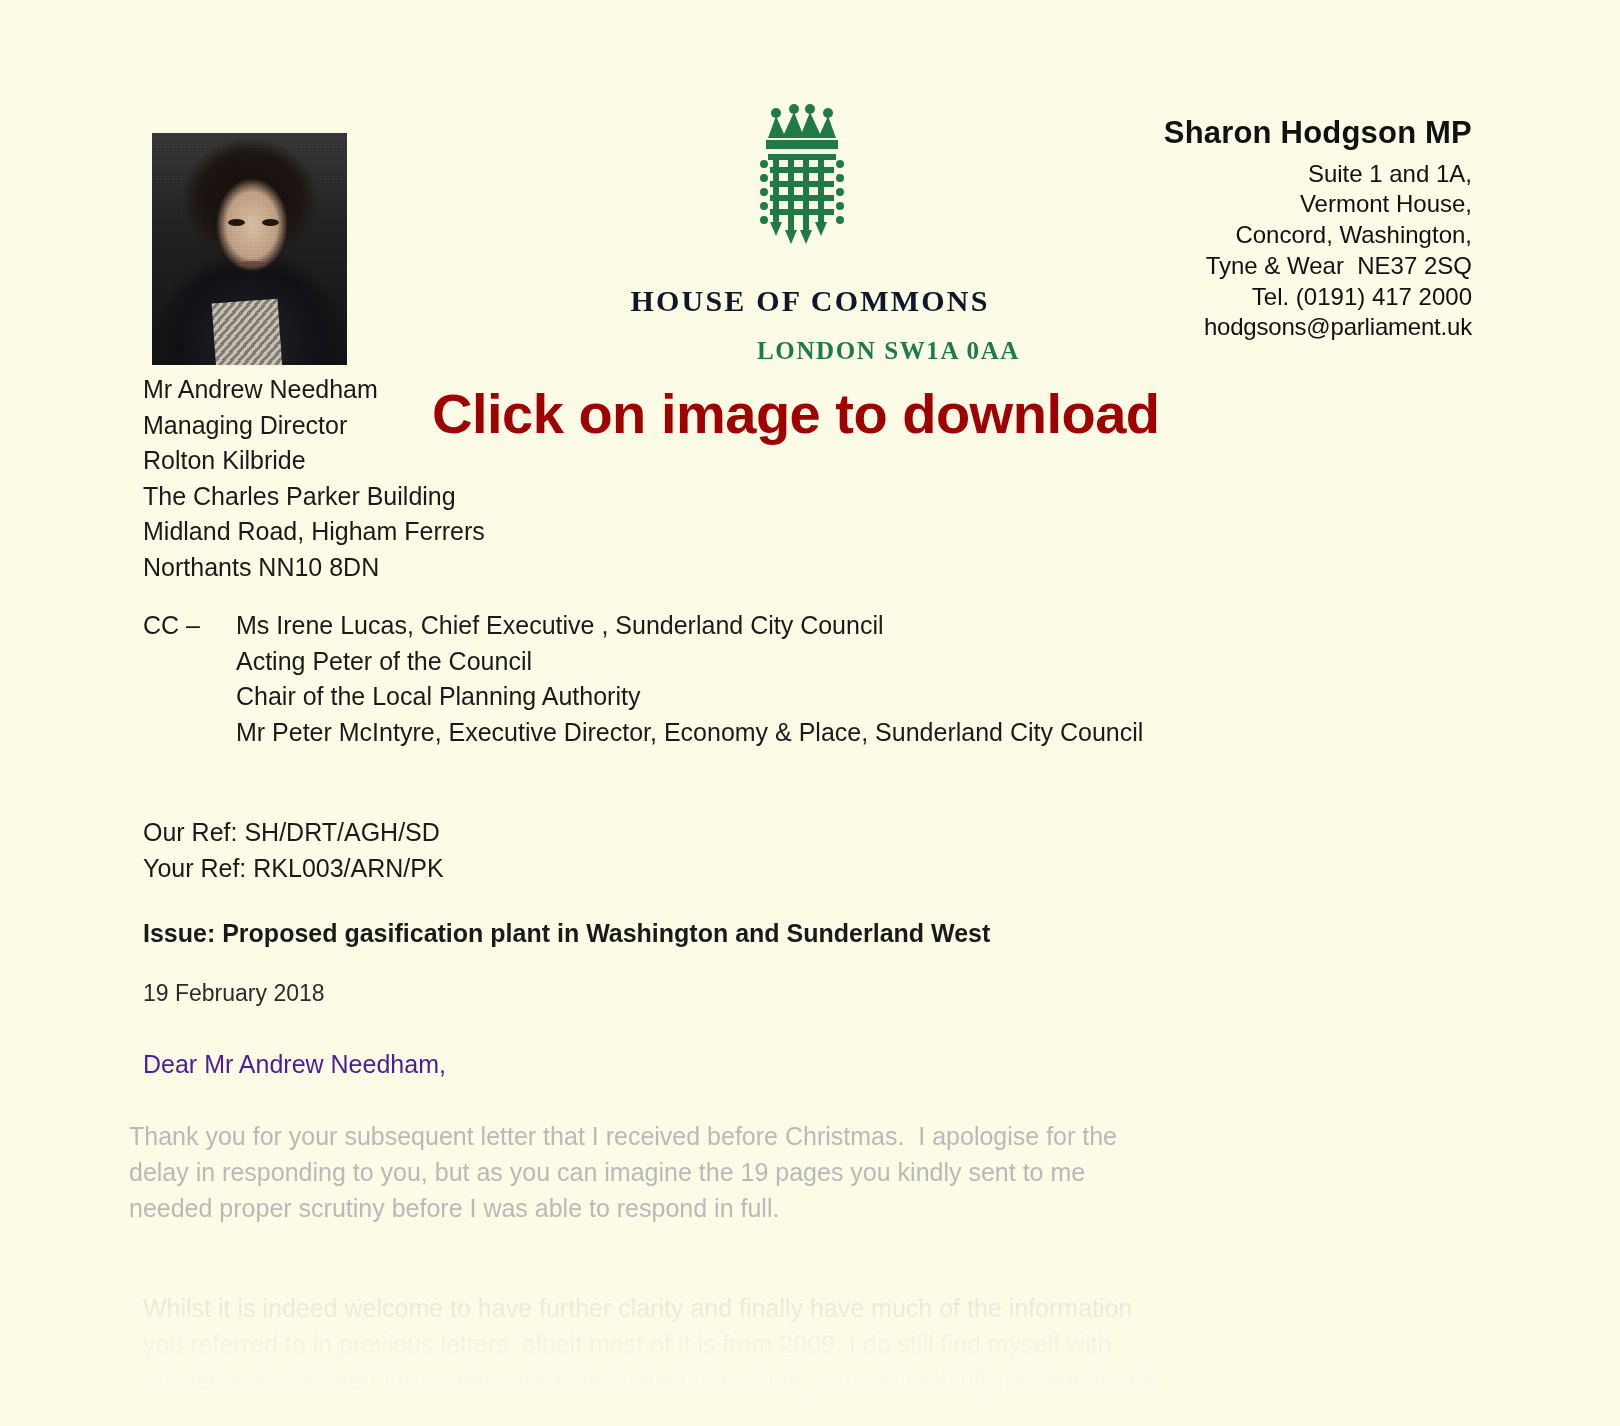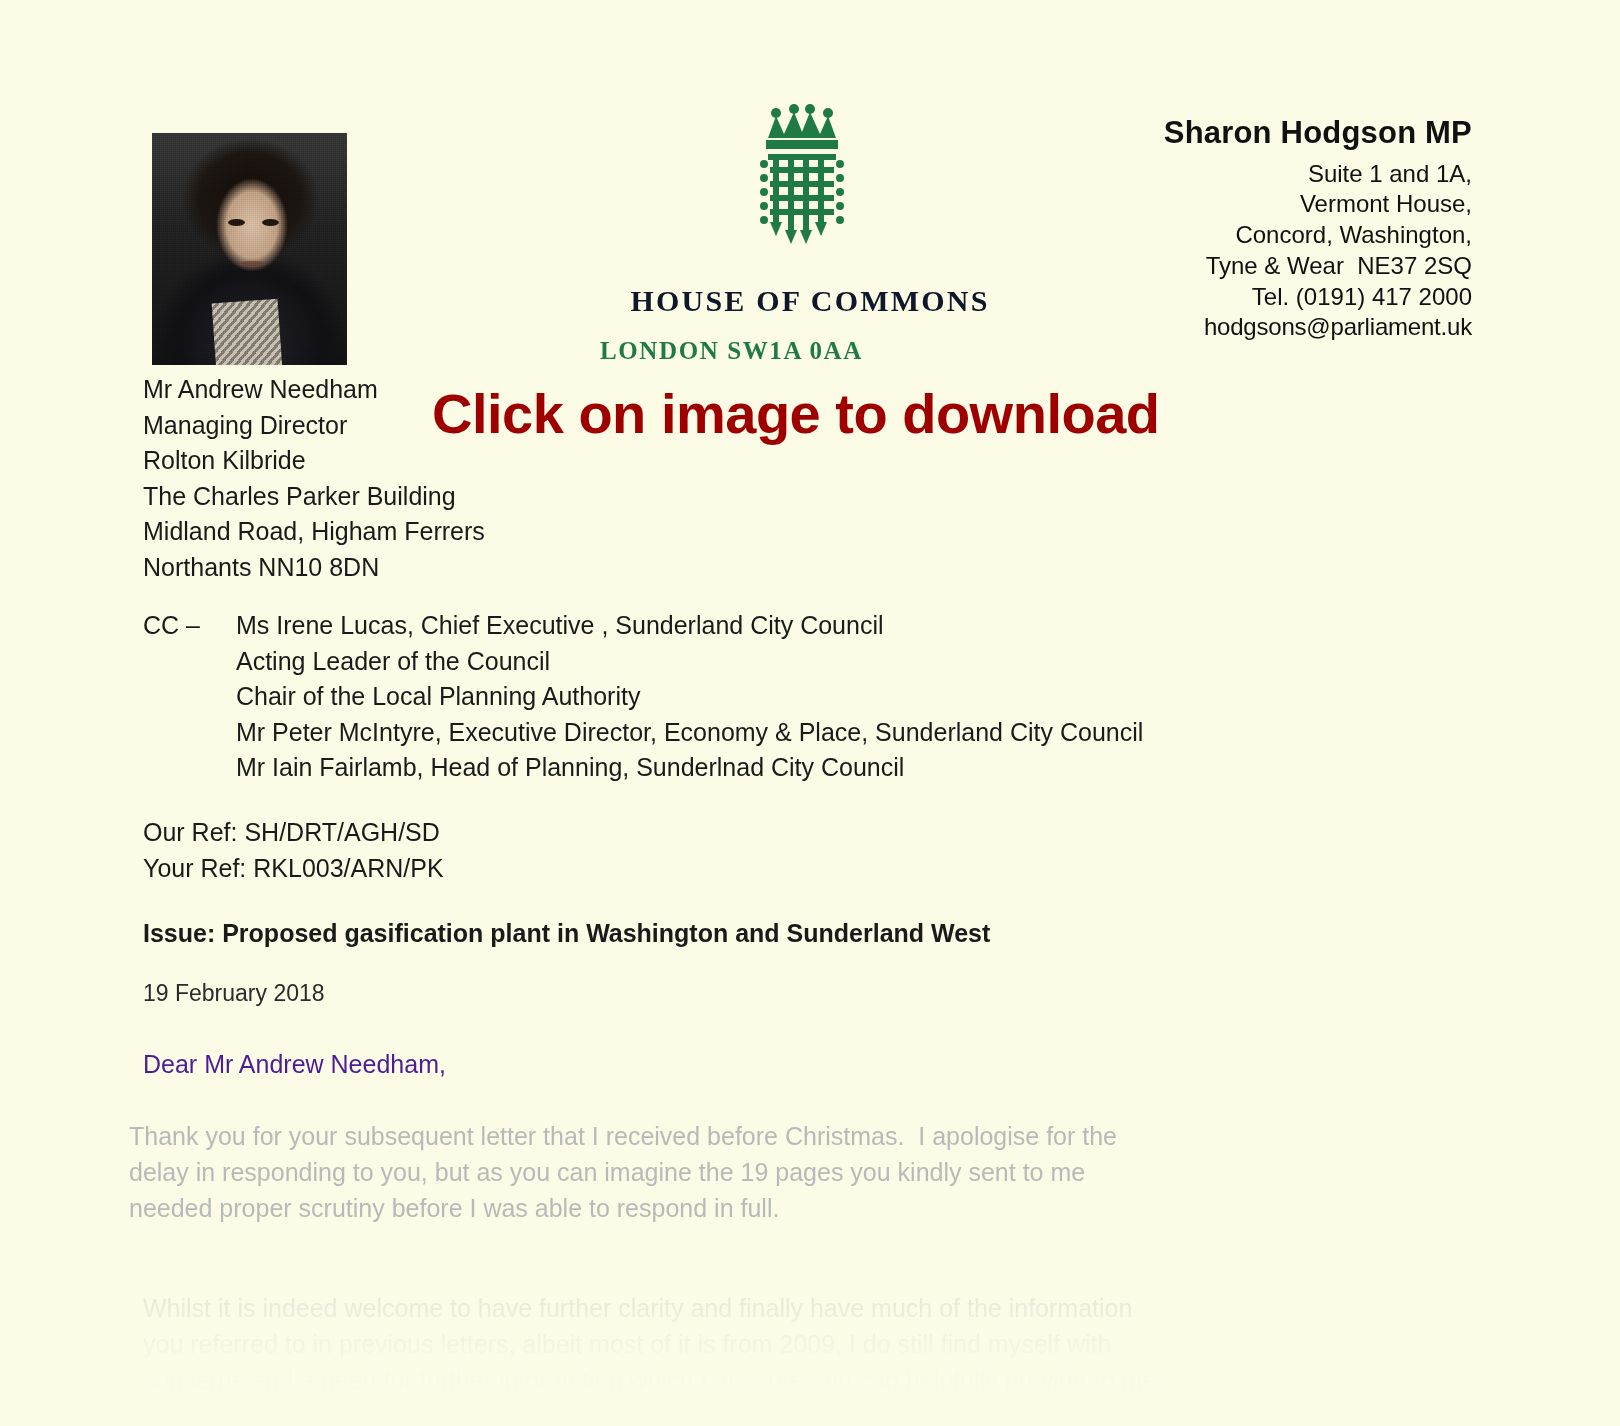--- a/index.html
+++ b/index.html
@@ -95,21 +95,21 @@
     font-family: "Liberation Serif", serif;
     font-size: 30px;
     font-weight: 700;
     letter-spacing: 2.2px;
   }
   #hoc-line2 {
     position: absolute;
     left: 600px;
     top: 337px;
     width: 420px;
-    text-align: left;
+    text-align: right;
     color: #1f7a44;
     font-family: "Liberation Serif", serif;
     font-size: 25px;
     font-weight: 700;
     letter-spacing: 1.6px;
   }
 
   #contact {
     position: absolute;
     right: 148px;
@@ -299,34 +299,30 @@
     <div class="line">Northants NN10 8DN</div>
   </div>
 
   <div id="cc" class="block">
     <div class="cc-row">
       <div class="cc-label">CC –</div>
       <div class="line">Ms Irene Lucas, Chief Executive , Sunderland City Council</div>
     </div>
     <div class="cc-row">
       <div class="cc-label"></div>
-      <div class="line">Acting Leader of the Council</div>
+      <div class="line">Acting Peter of the Council</div>
     </div>
     <div class="cc-row">
       <div class="cc-label"></div>
       <div class="line">Chair of the Local Planning Authority</div>
     </div>
     <div class="cc-row">
       <div class="cc-label"></div>
       <div class="line">Mr Peter McIntyre, Executive Director, Economy &amp; Place, Sunderland City Council</div>
     </div>
-    <div class="cc-row">
-      <div class="cc-label"></div>
-      <div class="line">Mr Iain Fairlamb, Head of Planning, Sunderlnad City Council</div>
-    </div>
   </div>
 
   <div id="refs" class="block">
     <div class="line">Our Ref: SH/DRT/AGH/SD</div>
     <div class="line">Your Ref: RKL003/ARN/PK</div>
   </div>
 
   <div id="issue" class="block">Issue: Proposed gasification plant in Washington and Sunderland West</div>
 
   <div id="date" class="block">19 February 2018</div>

